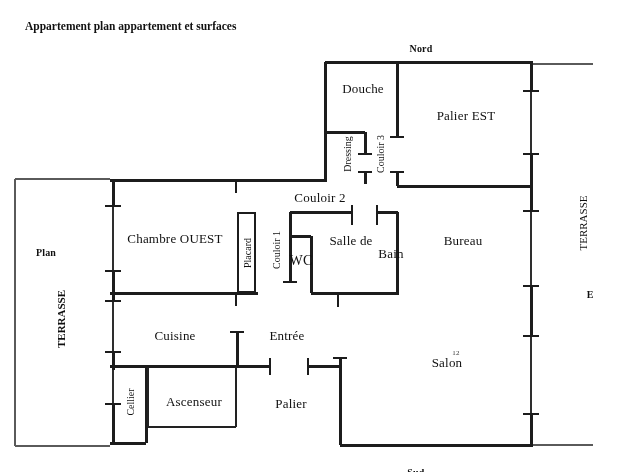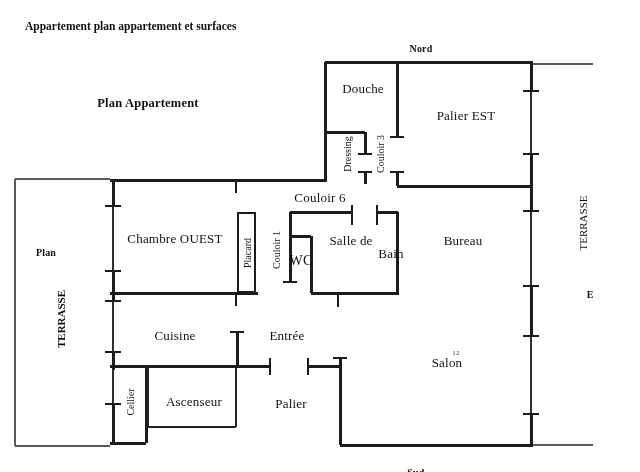--- a/index.html
+++ b/index.html
@@ -118,32 +118,31 @@
       <line class="k" x1="236" y1="279" x2="236" y2="292"></line>
       <line class="k" x1="352" y1="191" x2="352" y2="211"></line>
       <line class="k" x1="377" y1="191" x2="377" y2="211"></line>
       <line class="k" x1="338" y1="279" x2="338" y2="293"></line>
       <line class="k" x1="270" y1="344" x2="270" y2="361"></line>
       <line class="k" x1="308" y1="344" x2="308" y2="361"></line>
     </g>
   </svg>
 
   <div class="raw bold" style="left:25px;top:6px;font-size:11.5px">Appartement plan appartement et surfaces</div>
-  <div class="lbl bold" style="left:148px;top:89px;font-size:12.5px">Plan Appartement</div>
 
   <div class="lbl bold big" style="left:421px;top:34px">Nord</div>
   <div class="lbl bold big" style="left:416px;top:458px">Sud</div>
   <div class="lbl bold big" style="left:594px;top:280px">Est</div>
   <div class="lbl bold big" style="left:46px;top:238px">Plan</div>
 
   <div class="lbl" style="left:363px;top:75px">Douche</div>
   <div class="lbl" style="left:466px;top:102px">Palier EST</div>
   <div class="vlbl" style="left:347px;top:140px">Dressing</div>
   <div class="vlbl" style="left:380px;top:140px">Couloir 3</div>
-  <div class="lbl" style="left:320px;top:184px">Couloir 6</div>
+  <div class="lbl" style="left:320px;top:184px">Couloir 2</div>
   <div class="lbl" style="left:175px;top:225px">Chambre OUEST</div>
   <div class="vlbl" style="left:247px;top:239px">Placard</div>
   <div class="vlbl" style="left:276px;top:236px">Couloir 1</div>
   <div class="lbl" style="left:301px;top:247px;font-size:14px">WC</div>
   <div class="lbl" style="left:351px;top:227px">Salle de</div>
   <div class="lbl" style="left:391px;top:240px">Bain</div>
   <div class="lbl" style="left:463px;top:227px">Bureau</div>
   <div class="lbl" style="left:175px;top:322px">Cuisine</div>
   <div class="lbl" style="left:287px;top:322px">Entrée</div>
   <div class="lbl" style="left:447px;top:349px">Salon</div>

